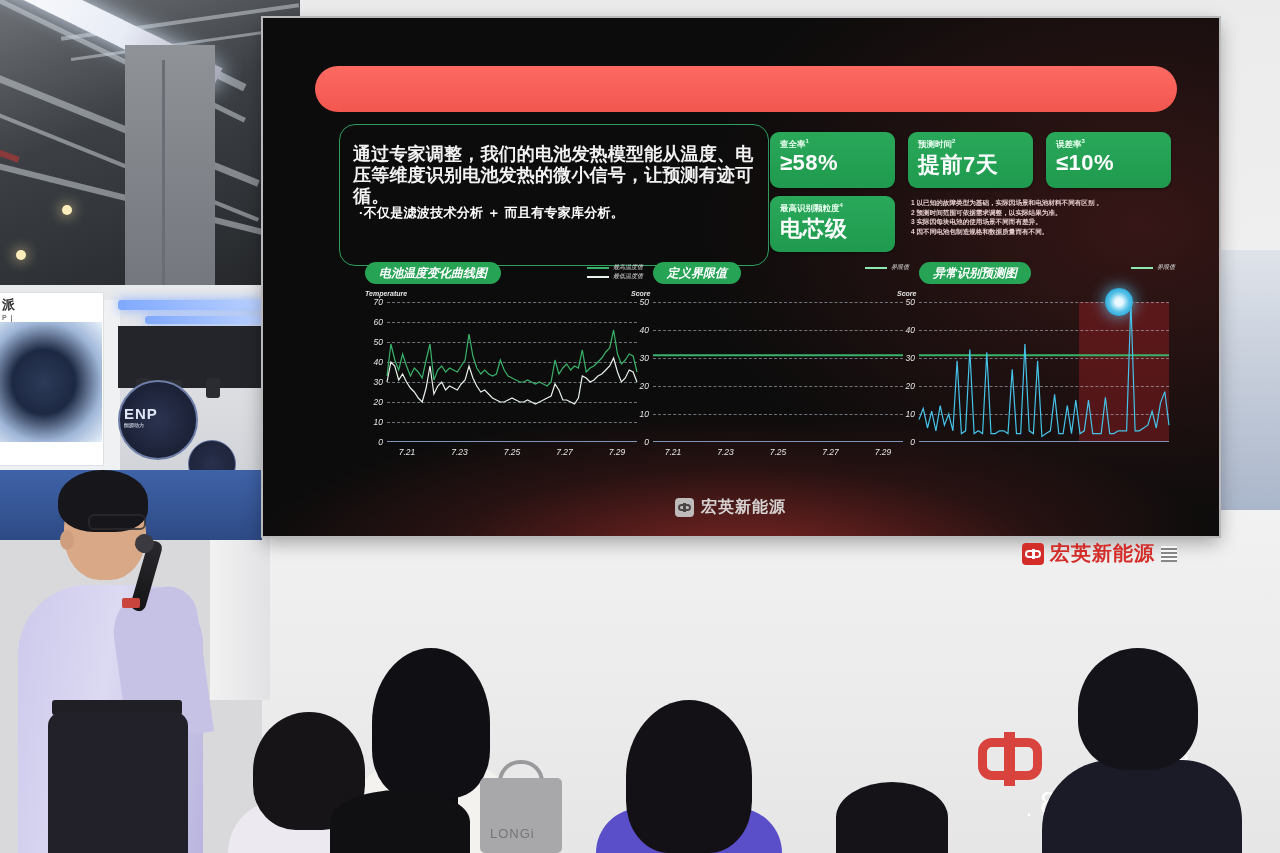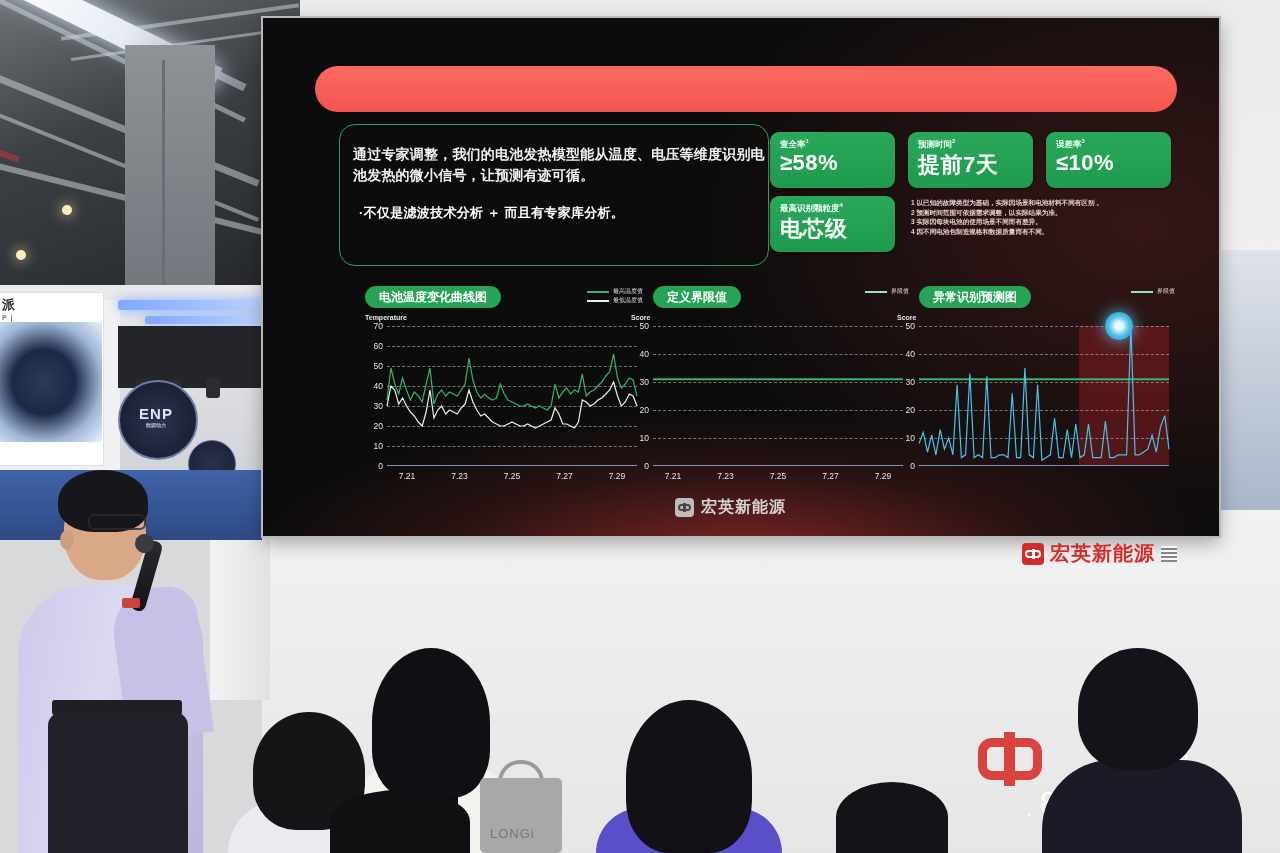--- a/index.html
+++ b/index.html
@@ -37,21 +37,21 @@
   .booth{position:absolute;left:0;top:285px;width:262px;height:250px;
     background:linear-gradient(180deg,#e9eaec,#c9ccd2);}
   .boothpanel{position:absolute;left:-4px;top:292px;width:106px;height:172px;
     background:#fff;border:1px solid #dfe0e3;}
   .boothimg{position:absolute;left:-4px;top:322px;width:106px;height:120px;
     background:radial-gradient(ellipse at 45% 50%,#2c3a58 0%,#1d2943 38%,#9fb6d8 70%,#e8f1fb 100%);}
   .boothtxt{position:absolute;left:2px;top:296px;color:#333;font-size:13px;font-weight:700;}
   .boothtxt small{display:block;font-size:7px;letter-spacing:1px;color:#777;}
   .enp-ring{position:absolute;left:118px;top:380px;width:76px;height:76px;border-radius:50%;
     background:radial-gradient(circle,#2b3350 0%,#1b2136 70%);border:2px solid #6f7ea8;}
-  .enp-txt{position:absolute;left:124px;top:405px;width:64px;text-align:center;color:#dfe6f5;
+  .enp-txt{position:absolute;left:124px;top:405px;width:64px;text-align:left;color:#dfe6f5;
     font-size:15px;font-weight:700;letter-spacing:1px;}
   .enp-txt small{display:block;font-size:5px;letter-spacing:0;opacity:.8;}
   .enp-ring2{position:absolute;left:188px;top:440px;width:46px;height:46px;border-radius:50%;
     background:radial-gradient(circle,#28304c,#1a2034);border:1px solid #5d6c96;}
   .blueled{position:absolute;left:118px;top:300px;width:146px;height:10px;
     background:linear-gradient(90deg,#7fa8ff,#bcd2ff);border-radius:3px;box-shadow:0 0 12px #8ab0ff;}
   .blueled.b2{left:145px;top:316px;width:120px;height:8px;}
   .darkslab{position:absolute;left:118px;top:326px;width:146px;height:62px;background:#23252b;}
   .lamp{position:absolute;width:14px;height:20px;background:#2a2c31;border-radius:3px;}
   .bluefloor{position:absolute;left:0px;top:470px;width:262px;height:70px;
@@ -73,40 +73,40 @@
   .slide-en{position:absolute;top:20px;left:0;width:100%;text-align:center;color:#f0f0f0;
     font-size:9px;letter-spacing:.3px;opacity:.95;}
 
   .title-banner{position:absolute;left:52px;top:48px;width:862px;height:46px;
     background:linear-gradient(180deg,#fc6a62,#f2564f);border-radius:26px;}
   .title-text{position:absolute;left:100px;top:55px;color:#fff;font-size:24px;font-weight:700;
     letter-spacing:1px;text-shadow:0 1px 2px rgba(0,0,0,.25);}
 
   .desc-box{position:absolute;left:76px;top:106px;width:428px;height:140px;
     border:1.4px solid #2f9d5e;border-radius:16px;background:rgba(10,12,10,.25);}
-  .desc-p1{position:absolute;left:90px;top:126px;width:412px;color:#f2f2f2;font-size:14px;
+  .desc-p1{position:absolute;left:90px;top:126px;width:412px;color:#f2f2f2;font-size:18px;
     font-weight:700;line-height:21px;letter-spacing:.2px;}
   .desc-p2{position:absolute;left:96px;top:186px;width:408px;color:#fff;font-size:13px;
     font-weight:700;letter-spacing:.3px;}
 
   .kpi{position:absolute;border-radius:9px;background:linear-gradient(180deg,#2aa85a,#1f9a4e);
     box-shadow:0 1px 3px rgba(0,0,0,.4);}
   .kpi .lbl{position:absolute;left:10px;top:6px;color:#eafff0;font-size:8.5px;font-weight:700;}
   .kpi .lbl sup{font-size:6px;}
   .kpi .val{position:absolute;left:10px;top:18px;color:#fff;font-size:22px;font-weight:800;letter-spacing:.5px;}
   .kpi1{left:507px;top:114px;width:125px;height:56px;}
   .kpi2{left:645px;top:114px;width:125px;height:56px;}
   .kpi3{left:783px;top:114px;width:125px;height:56px;}
   .kpi4{left:507px;top:178px;width:125px;height:56px;}
 
   .notes{position:absolute;left:648px;top:180px;width:265px;color:#e6cccc;font-size:6.6px;
     line-height:9.6px;font-weight:700;}
 
   
-  .chart{position:absolute;top:264px;width:278px;height:212px;}
+  .chart{position:absolute;top:240px;width:278px;height:212px;font-style:italic;}
   .c1{left:102px;} .c2{left:368px;} .c3{left:634px;}
   .chart-pill{position:absolute;left:0;top:4px;height:22px;padding:0 14px;border-radius:11px;
     background:#27a355;color:#fff;font-size:12px;font-weight:700;line-height:22px;}
   .c2 .chart-pill,.c3 .chart-pill{left:22px;}
   .chart-legend{position:absolute;right:0;top:5px;font-size:6px;color:#ddd;line-height:9px;}
   .chart-legend .row{display:flex;align-items:center;gap:4px;white-space:nowrap;}
   .lg-line{display:inline-block;width:22px;height:2px;}
   .axis-title{position:absolute;left:0;top:32px;color:#e8e8e8;font-size:7px;font-weight:700;}
   .plot{position:absolute;left:22px;top:44px;width:250px;height:140px;}
   .yt{position:absolute;right:100%;margin-right:4px;color:#e6e6e6;font-size:8.5px;

